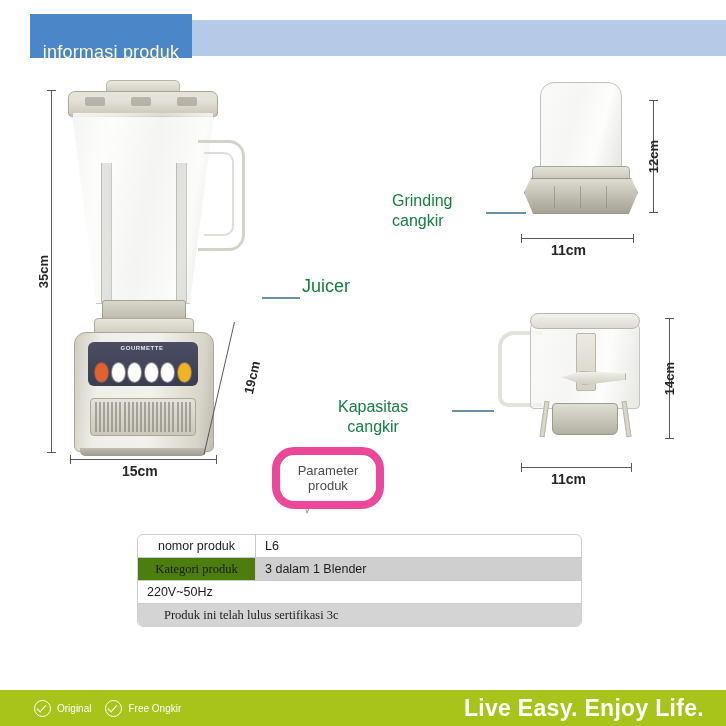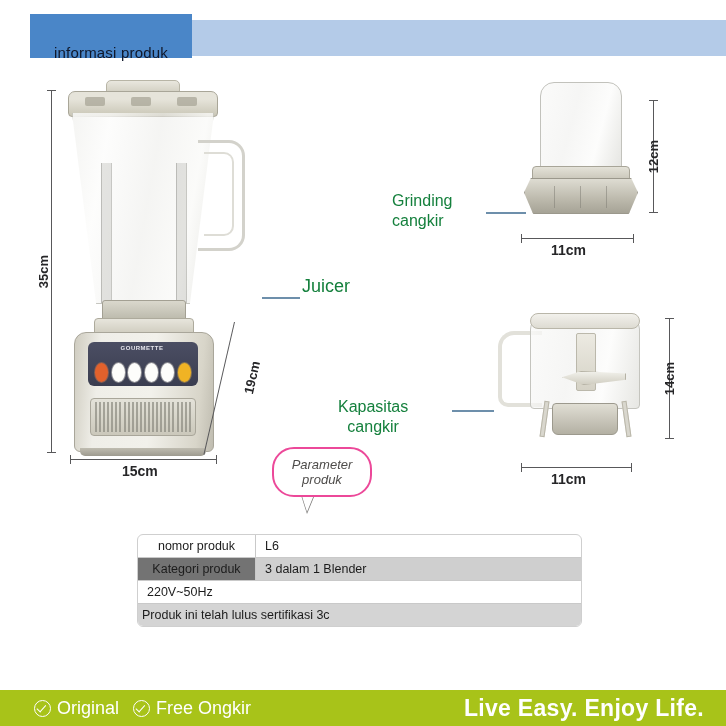--- a/index.html
+++ b/index.html
@@ -37,22 +37,22 @@
     left: 0;
     top: 0;
     width: 162px;
     height: 44px;
     background: #4a86c8;
     display: flex;
     align-items: center;
     justify-content: center;
   }
   .header-tab-label {
-    color: #0f172a;
-    font-size: 15px;
+    color: #fef9c3;
+    font-size: 18px;
     letter-spacing: .2px;
     white-space: nowrap;
     margin-top: 32px;
   }
 
   
   .stage {
     position: absolute;
     left: 0;
     top: 60px;
@@ -394,27 +394,26 @@
     white-space: nowrap;
     transform: rotate(-77deg);
     transform-origin: center center;
   }
 
   
   .bubble {
     position: absolute;
     left: 272px; top: 447px;
     width: 96px; height: 46px;
-    border: 2px solid #ec4899;
+    border: 8px solid #ec4899;
     border-radius: 22px;
     background: #ffffff;
     display: flex;
     align-items: center;
     justify-content: center;
-    font-style: italic;
   }
   .bubble-shadow {
     position: absolute;
     left: 278px; top: 452px;
     width: 96px; height: 46px;
     border: 2px solid #c9c7c4;
     border-radius: 22px;
     background: transparent;
     z-index: -1;
   }
@@ -457,37 +456,38 @@
     width: 118px;
     flex: 0 0 118px;
     display: flex;
     align-items: center;
     justify-content: center;
     font-size: 12.5px;
     color: #1c1c1c;
     border-right: 1px solid #c9c9c9;
     box-sizing: border-box;
   }
-  .spec-row.shaded .spec-key { background: #737373; }
+  .spec-row.shaded .spec-key { background: #4d7c0f; font-family: Liberation Serif, serif; }
   .spec-val {
     flex: 1;
     display: flex;
     align-items: center;
     padding-left: 9px;
     font-size: 12.5px;
     color: #1c1c1c;
     box-sizing: border-box;
   }
   .spec-row.full .spec-key {
     width: auto;
     flex: 1;
     justify-content: flex-start;
-    padding-left: 4px;
+    padding-left: 26px;
     border-right: none;
     background: transparent;
+    font-family: Liberation Serif, serif;
   }
   .spec-row.full {
     background: #d4d4d4;
   }
 
   
   .footer {
     position: absolute;
     left: 0; top: 690px;
     width: 726px; height: 36px;
@@ -501,21 +501,21 @@
     margin-left: 34px;
     gap: 14px;
   }
   .badge {
     display: flex;
     align-items: center;
     gap: 6px;
   }
   .badge-label {
     color: #ffffff;
-    font-size: 18px;
+    font-size: 10px;
   }
   .check-circle {
     width: 15px; height: 15px;
     border: 1.4px solid #ffffff;
     border-radius: 50%;
     position: relative;
   }
   .check-circle::after {
     content: "";
     position: absolute;

